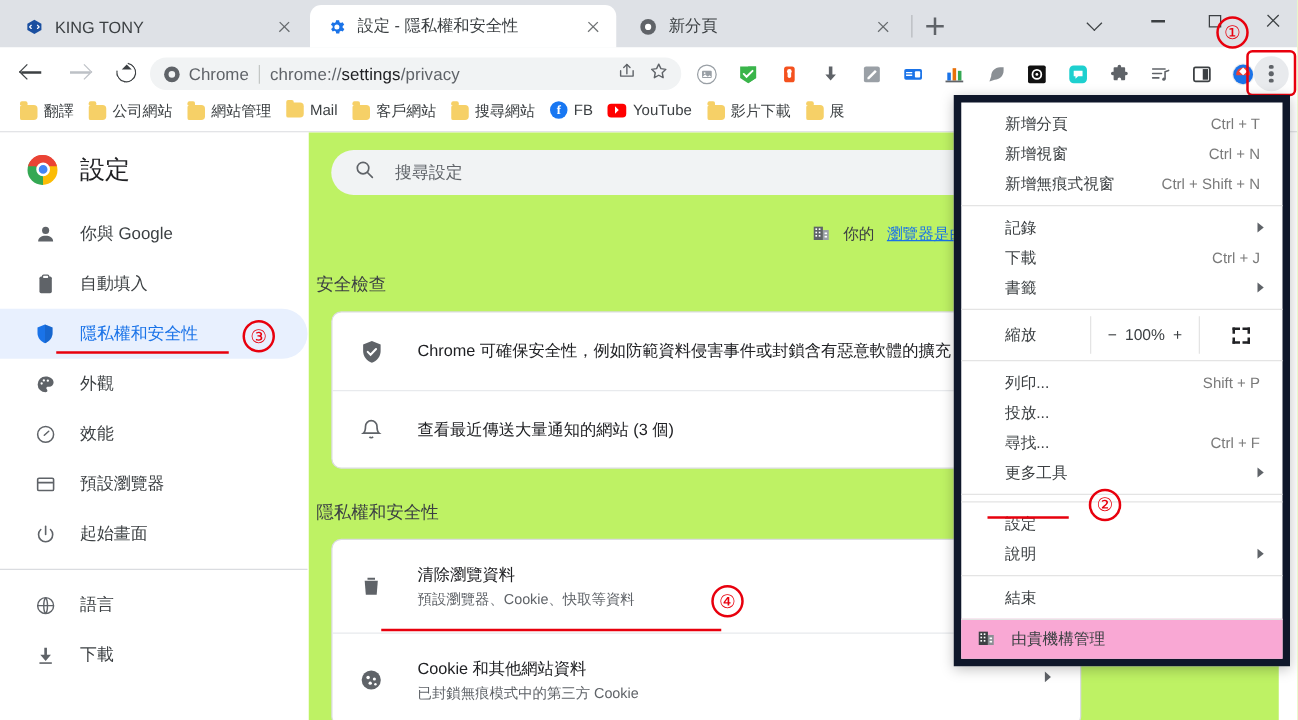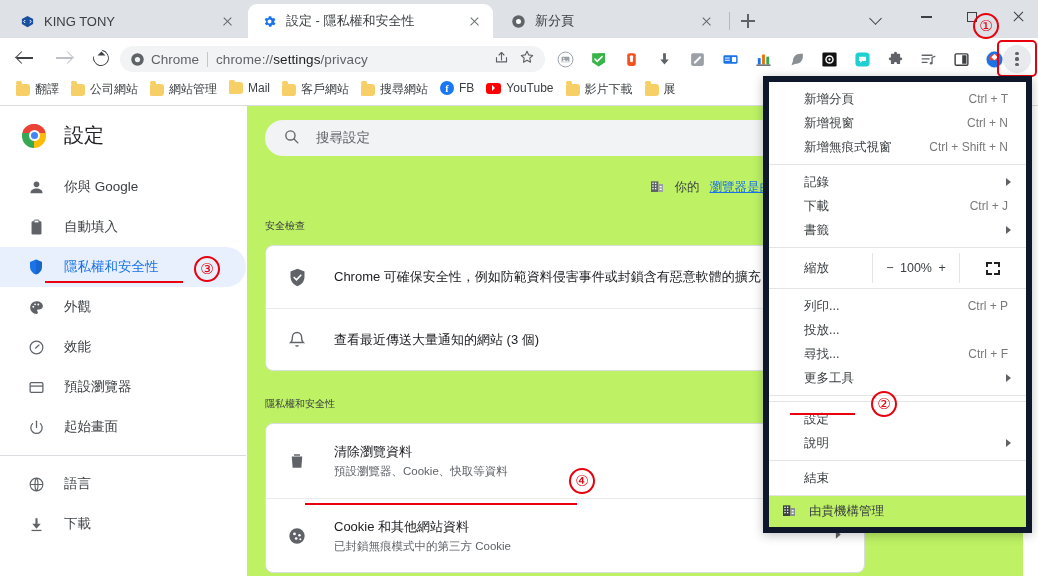--- a/index.html
+++ b/index.html
@@ -139,21 +139,21 @@
   .navitem.selected .nicon{ color:#1a73e8; }
   .nav-divider{ height:1px; background:#dadce0; margin:8px 16px 8px 0; }
 
   .content{ position:absolute; left:247px; top:0; width:776px; height:470px; background:#bef264; }
   .searchbar{ margin:14px 0 0 18px; width:580px; height:36px; background:#f1f3f4; border-radius:18px;
               display:flex; align-items:center; gap:16px; padding-left:18px; }
   .searchbar .sph{ font-size:13.5px; color:#5f6368; }
   .managed{ display:flex; align-items:center; gap:10px; justify-content:flex-end;
             width:600px; margin:22px 0 0 0; font-size:12.5px; color:#3c4043; }
   .managed a{ color:#1a73e8; text-decoration:underline; }
-  .sec-title{ margin:22px 0 0 18px; font-size:10px; color:#3c4043; }
+  .sec-title{ margin:22px 0 0 6px; font-size:14px; color:#3c4043; }
   .card{ margin:12px 0 0 18px; width:600px; border:1px solid #dadce0; border-radius:8px; background:#fff; }
   .row{ display:flex; align-items:center; gap:26px; padding:0 20px; height:62px; }
   .row + .row{ border-top:1px solid #e8eaed; }
   .row .ricon{ width:22px; height:22px; flex:none; display:flex; align-items:center; justify-content:center; color:#5f6368;}
   .row .rtitle{ font-size:13px; color:#202124; white-space:nowrap; }
   .row .rsub{ font-size:11.5px; color:#5f6368; margin-top:3px; white-space:nowrap; }
   .row .rchev{ margin-left:auto; color:#5f6368; }
 
   
   .cmenu{
@@ -173,21 +173,21 @@
   .zoomrow .zf{ width:66px; display:flex; align-items:center; justify-content:center; }
   .fs-icon{ width:14px; height:13px; position:relative; }
   .fs-icon i{ position:absolute; width:6px; height:5px; }
   .fs-icon i:nth-child(1){ left:0; top:0; border-left:2.4px solid #202124; border-top:2.4px solid #202124;}
   .fs-icon i:nth-child(2){ right:0; top:0; border-right:2.4px solid #202124; border-top:2.4px solid #202124;}
   .fs-icon i:nth-child(3){ left:0; bottom:0; border-left:2.4px solid #202124; border-bottom:2.4px solid #202124;}
   .fs-icon i:nth-child(4){ right:0; bottom:0; border-right:2.4px solid #202124; border-bottom:2.4px solid #202124;}
   .editrow{ display:flex; align-items:stretch; height:30px; font-size:12.5px; color:#3c4043; }
   .editrow .el{ width:103px; display:flex; align-items:center; padding-left:35px; }
   .editrow .eb{ flex:1; display:flex; align-items:center; justify-content:center; border-left:1px solid #e4e4e4;}
-  .mfoot{ background:#bef264; border-top:1px solid #e4e4e4; height:32px; display:flex; align-items:center;
+  .mfoot{ background:#f9a8d4; border-top:1px solid #e4e4e4; height:32px; display:flex; align-items:center;
           gap:12px; padding-left:12px; font-size:12.5px; color:#3c4043; }
 
   
   .ann{ position:absolute; z-index:60; color:#e8000d; font-family:"DejaVu Sans", sans-serif; }
   .circ{ width:26px; height:26px; border:2.2px solid #e8000d; border-radius:50%;
          display:flex; align-items:center; justify-content:center; font-size:15px; color:#e8000d; }
   .uline{ position:absolute; background:#e8000d; height:2.2px; z-index:60; }
 </style>
 </head>
 <body>
@@ -669,21 +669,21 @@
             <i></i>
             <i></i>
           </span>
       </span>
     </div>
 
     <div class="msep"></div>
 
     <div class="mi">
       <span>列印...</span>
-      <span class="accel">Ctrl + P</span>
+      <span class="accel">Shift + P</span>
     </div>
     <div class="mi">
       <span>投放...</span>
     </div>
     <div class="mi">
       <span>尋找...</span>
       <span class="accel">Ctrl + F</span>
     </div>
     <div class="mi">
       <span>更多工具</span>

